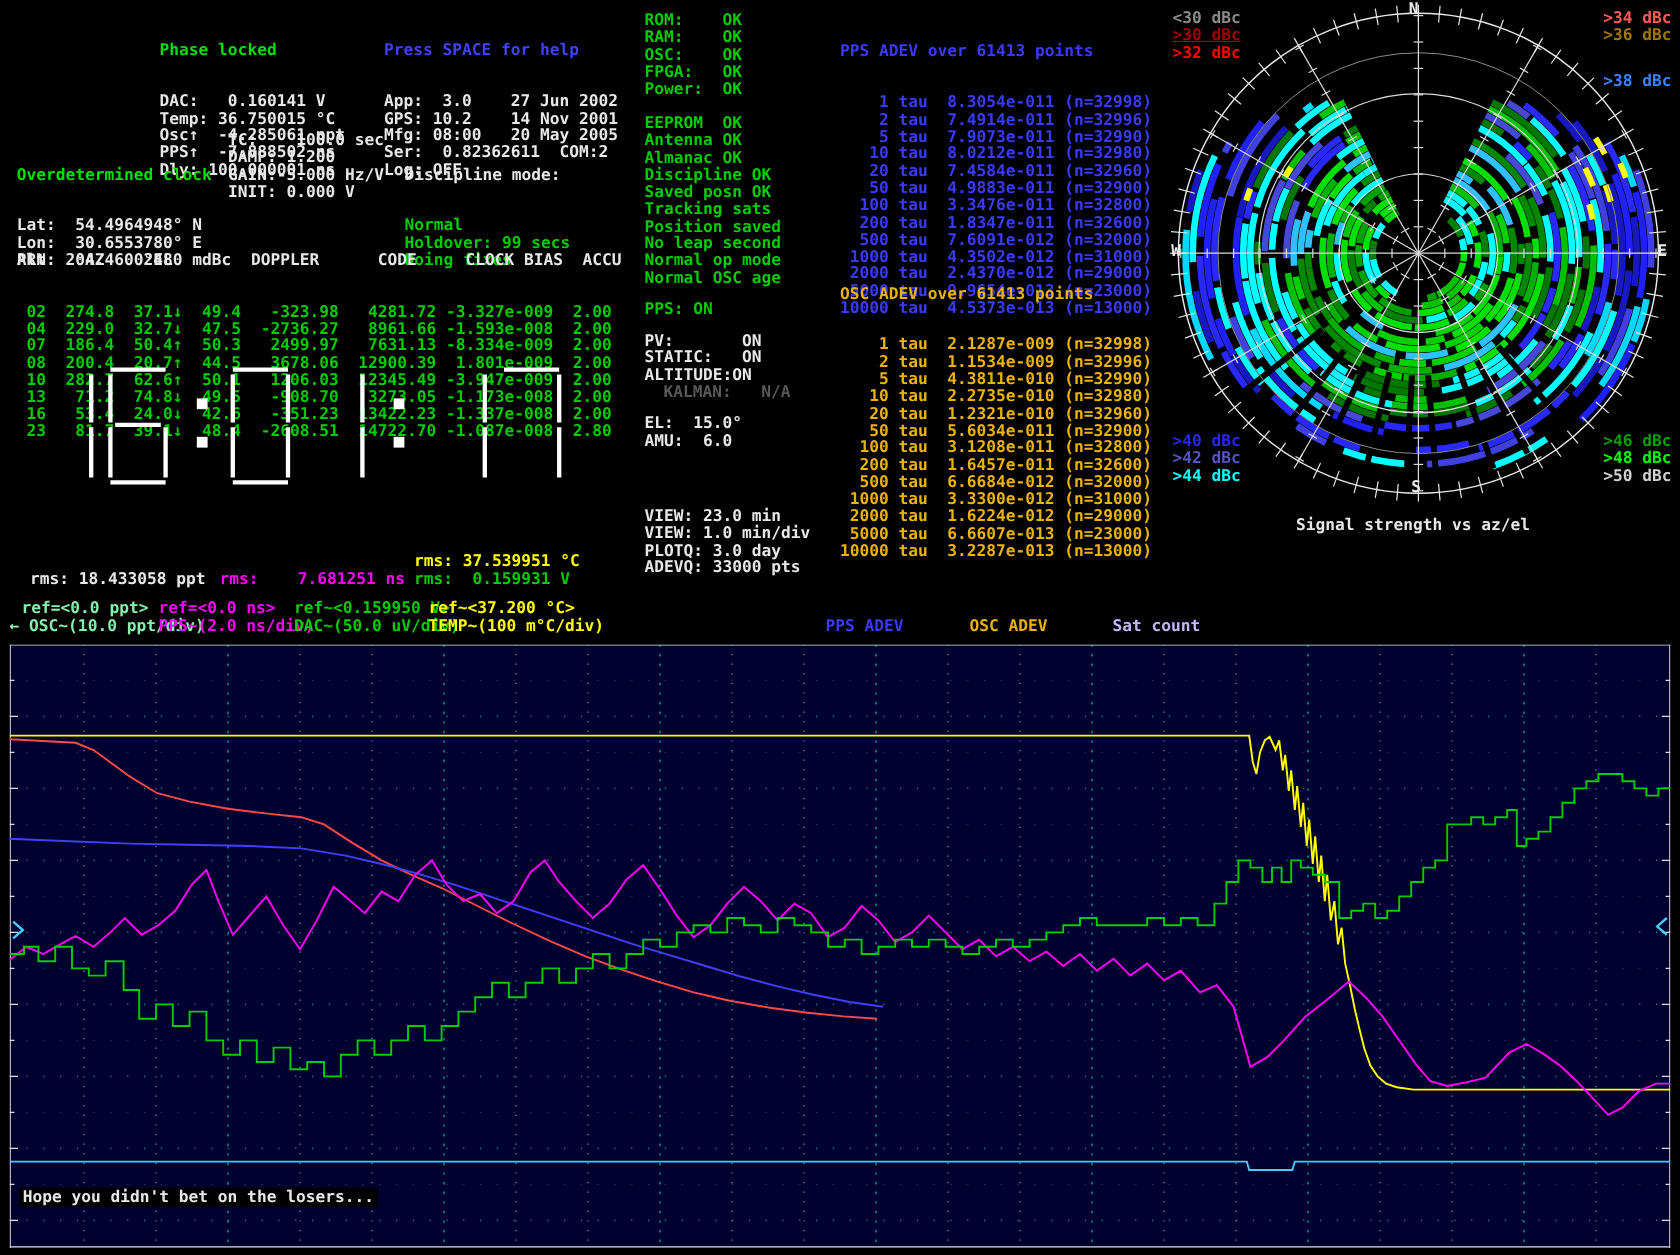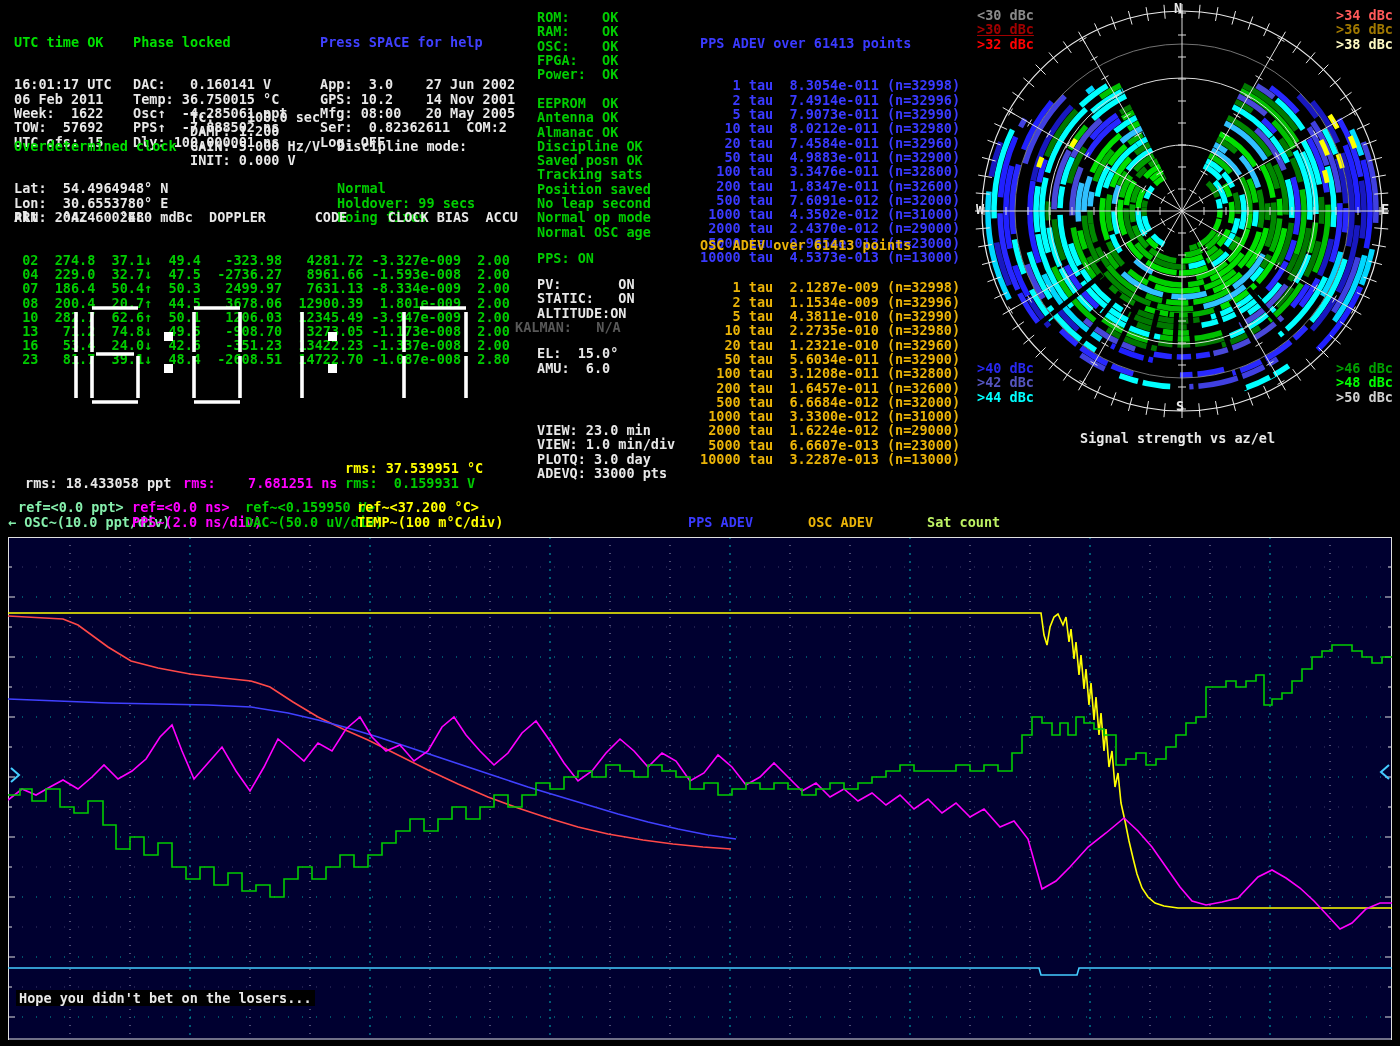--- a/index.html
+++ b/index.html
@@ -7,54 +7,50 @@
           font-family:"DejaVu Sans Mono",monospace;font-weight:bold;}
   .t{position:absolute;white-space:pre;font-size:13.5px;line-height:14.3px;}
   .g{color:#00cc00}
   .gb{color:#00e000}
   .w{color:#e8e8e8}
   .bl{color:#4040ff}
   .blt{color:#3a3aff}
   .rd{color:#eab308}
   .mg{color:#ff00ff}
   .yl{color:#ffff00}
-  .cy{color:#bef264}
+  .cy{color:#c4b5fd}
   .gy{color:#86efac}
   .dgy{color:#585858}
   .lgrow{white-space:pre;}
   #plot-msg{position:absolute;background:#000;padding:0 3px;color:#e8e8e8;font-size:13.5px;white-space:pre;}
   svg{position:absolute;display:block;}
 </style>
 </head>
 <body>
 <div id="screen">
 
-<div class="t" style="left:14px;top:6px">
-  <div class="gb">UTC time OK</div>
-  <div class="w"><div>16:01:17 UTC</div><div>06 Feb 2011</div><div>Week:  1622</div><div>TOW:  57692</div><div>UTC ofs: 15</div></div>
-</div>
 
 <div class="t" style="left:133px;top:6px">
   <div class="gb">Phase locked</div>
   <div class="w"><div>DAC:   0.160141 V</div><div>Temp: 36.750015 °C</div><div>Osc↑  -4.285061 ppt</div><div>PPS↑  -7.888502 ns</div><div>Dly: 100.000001 ns</div></div>
 </div>
 
 <div class="t" style="left:320px;top:6px">
   <div class="bl">Press SPACE for help</div>
   <div class="w"><div>App:  3.0    27 Jun 2002</div><div>GPS: 10.2    14 Nov 2001</div><div>Mfg: 08:00   20 May 2005</div><div>Ser:  0.82362611  COM:2</div><div>Log: OFF</div></div>
 </div>
 
 <div class="t g" style="left:537px;top:10px"><div>ROM:    OK</div><div>RAM:    OK</div><div>OSC:    OK</div><div>FPGA:   OK</div><div>Power:  OK</div></div>
 
 <div class="t g" style="left:537px;top:96px"><div>EEPROM  OK</div><div>Antenna OK</div><div>Almanac OK</div><div>Discipline OK</div><div>Saved posn OK</div><div>Tracking sats</div><div>Position saved</div><div>No leap second</div><div>Normal op mode</div><div>Normal OSC age</div></div>
 
 <div class="t g" style="left:537px;top:251px">PPS: ON</div>
 
 <div class="t w" style="left:537px;top:277px"><div>PV:       ON</div><div>STATIC:   ON</div><div>ALTITUDE:ON</div></div>
-<div class="t dgy" style="left:515px;top:320px">KALMAN:   N/A</div>
+<div class="t dgy" style="left:553px;top:320px">KALMAN:   N/A</div>
 
 <div class="t w" style="left:537px;top:346px">EL:  15.0°</div>
 <div class="t w" style="left:537px;top:361px">AMU:  6.0</div>
 
 <div class="t" style="left:700px;top:7px">
   <div class="blt">PPS ADEV over 61413 points</div>
   <div class="blt"><div>    1 tau  8.3054e-011 (n=32998)</div><div>    2 tau  7.4914e-011 (n=32996)</div><div>    5 tau  7.9073e-011 (n=32990)</div><div>   10 tau  8.0212e-011 (n=32980)</div><div>   20 tau  7.4584e-011 (n=32960)</div><div>   50 tau  4.9883e-011 (n=32900)</div><div>  100 tau  3.3476e-011 (n=32800)</div><div>  200 tau  1.8347e-011 (n=32600)</div><div>  500 tau  7.6091e-012 (n=32000)</div><div> 1000 tau  4.3502e-012 (n=31000)</div><div> 2000 tau  2.4370e-012 (n=29000)</div><div> 5000 tau  9.9654e-013 (n=23000)</div><div>10000 tau  4.5373e-013 (n=13000)</div></div>
 </div>
 
 <div class="t" style="left:700px;top:209px">
@@ -706,17 +702,17 @@
       <line x1="173.48590171028226" y1="20.93210366864386" x2="171.05482722294522" y2="7.144795126472957" stroke="#e8e8e8" stroke-width="1"></line>
       <line x1="190.17894164970195" y1="18.734423268293114" x2="188.95876125123473" y2="4.787697495008672" stroke="#e8e8e8" stroke-width="1"></line>
     </svg>
 <div class="t w" style="left:1174px;top:1px">N</div>
 <div class="t w" style="left:976px;top:202px">W</div>
 <div class="t w" style="left:1381px;top:202px">E</div>
 <div class="t w" style="left:1176px;top:399px">S</div>
 <div class="t w" style="left:1080px;top:431px">Signal strength vs az/el</div>
 
 <div class="t" style="left:977px;top:8px"><div class="lgrow" style="color: rgb(138, 138, 138);">&lt;30 dBc</div><div class="lgrow" style="color: rgb(160, 0, 0); text-decoration: underline;">&gt;30 dBc</div><div class="lgrow" style="color: rgb(255, 0, 0);">&gt;32 dBc</div></div>
-<div class="t" style="left:1336px;top:8px"><div class="lgrow" style="color: rgb(255, 90, 90);">&gt;34 dBc</div><div class="lgrow" style="color: rgb(160, 120, 0);">&gt;36 dBc</div><div class="lgrow" style="color: #fef9c3;">&gt;38 dBc</div></div>
+<div class="t" style="left:1336px;top:8px"><div class="lgrow" style="color: rgb(255, 90, 90);">&gt;34 dBc</div><div class="lgrow" style="color: rgb(160, 120, 0);">&gt;36 dBc</div><div class="lgrow" style="color: #3b82f6; margin-top: 24px;">&gt;38 dBc</div></div>
 <div class="t" style="left:977px;top:361px"><div class="lgrow" style="color: rgb(40, 40, 240);">&gt;40 dBc</div><div class="lgrow" style="color: rgb(85, 85, 192);">&gt;42 dBc</div><div class="lgrow" style="color: rgb(0, 255, 255);">&gt;44 dBc</div></div>
 <div class="t" style="left:1336px;top:361px"><div class="lgrow" style="color: rgb(0, 160, 0);">&gt;46 dBc</div><div class="lgrow" style="color: rgb(0, 255, 0);">&gt;48 dBc</div><div class="lgrow" style="color: rgb(208, 208, 208);">&gt;50 dBc</div></div>
 
 </div>
 
 </body></html>

